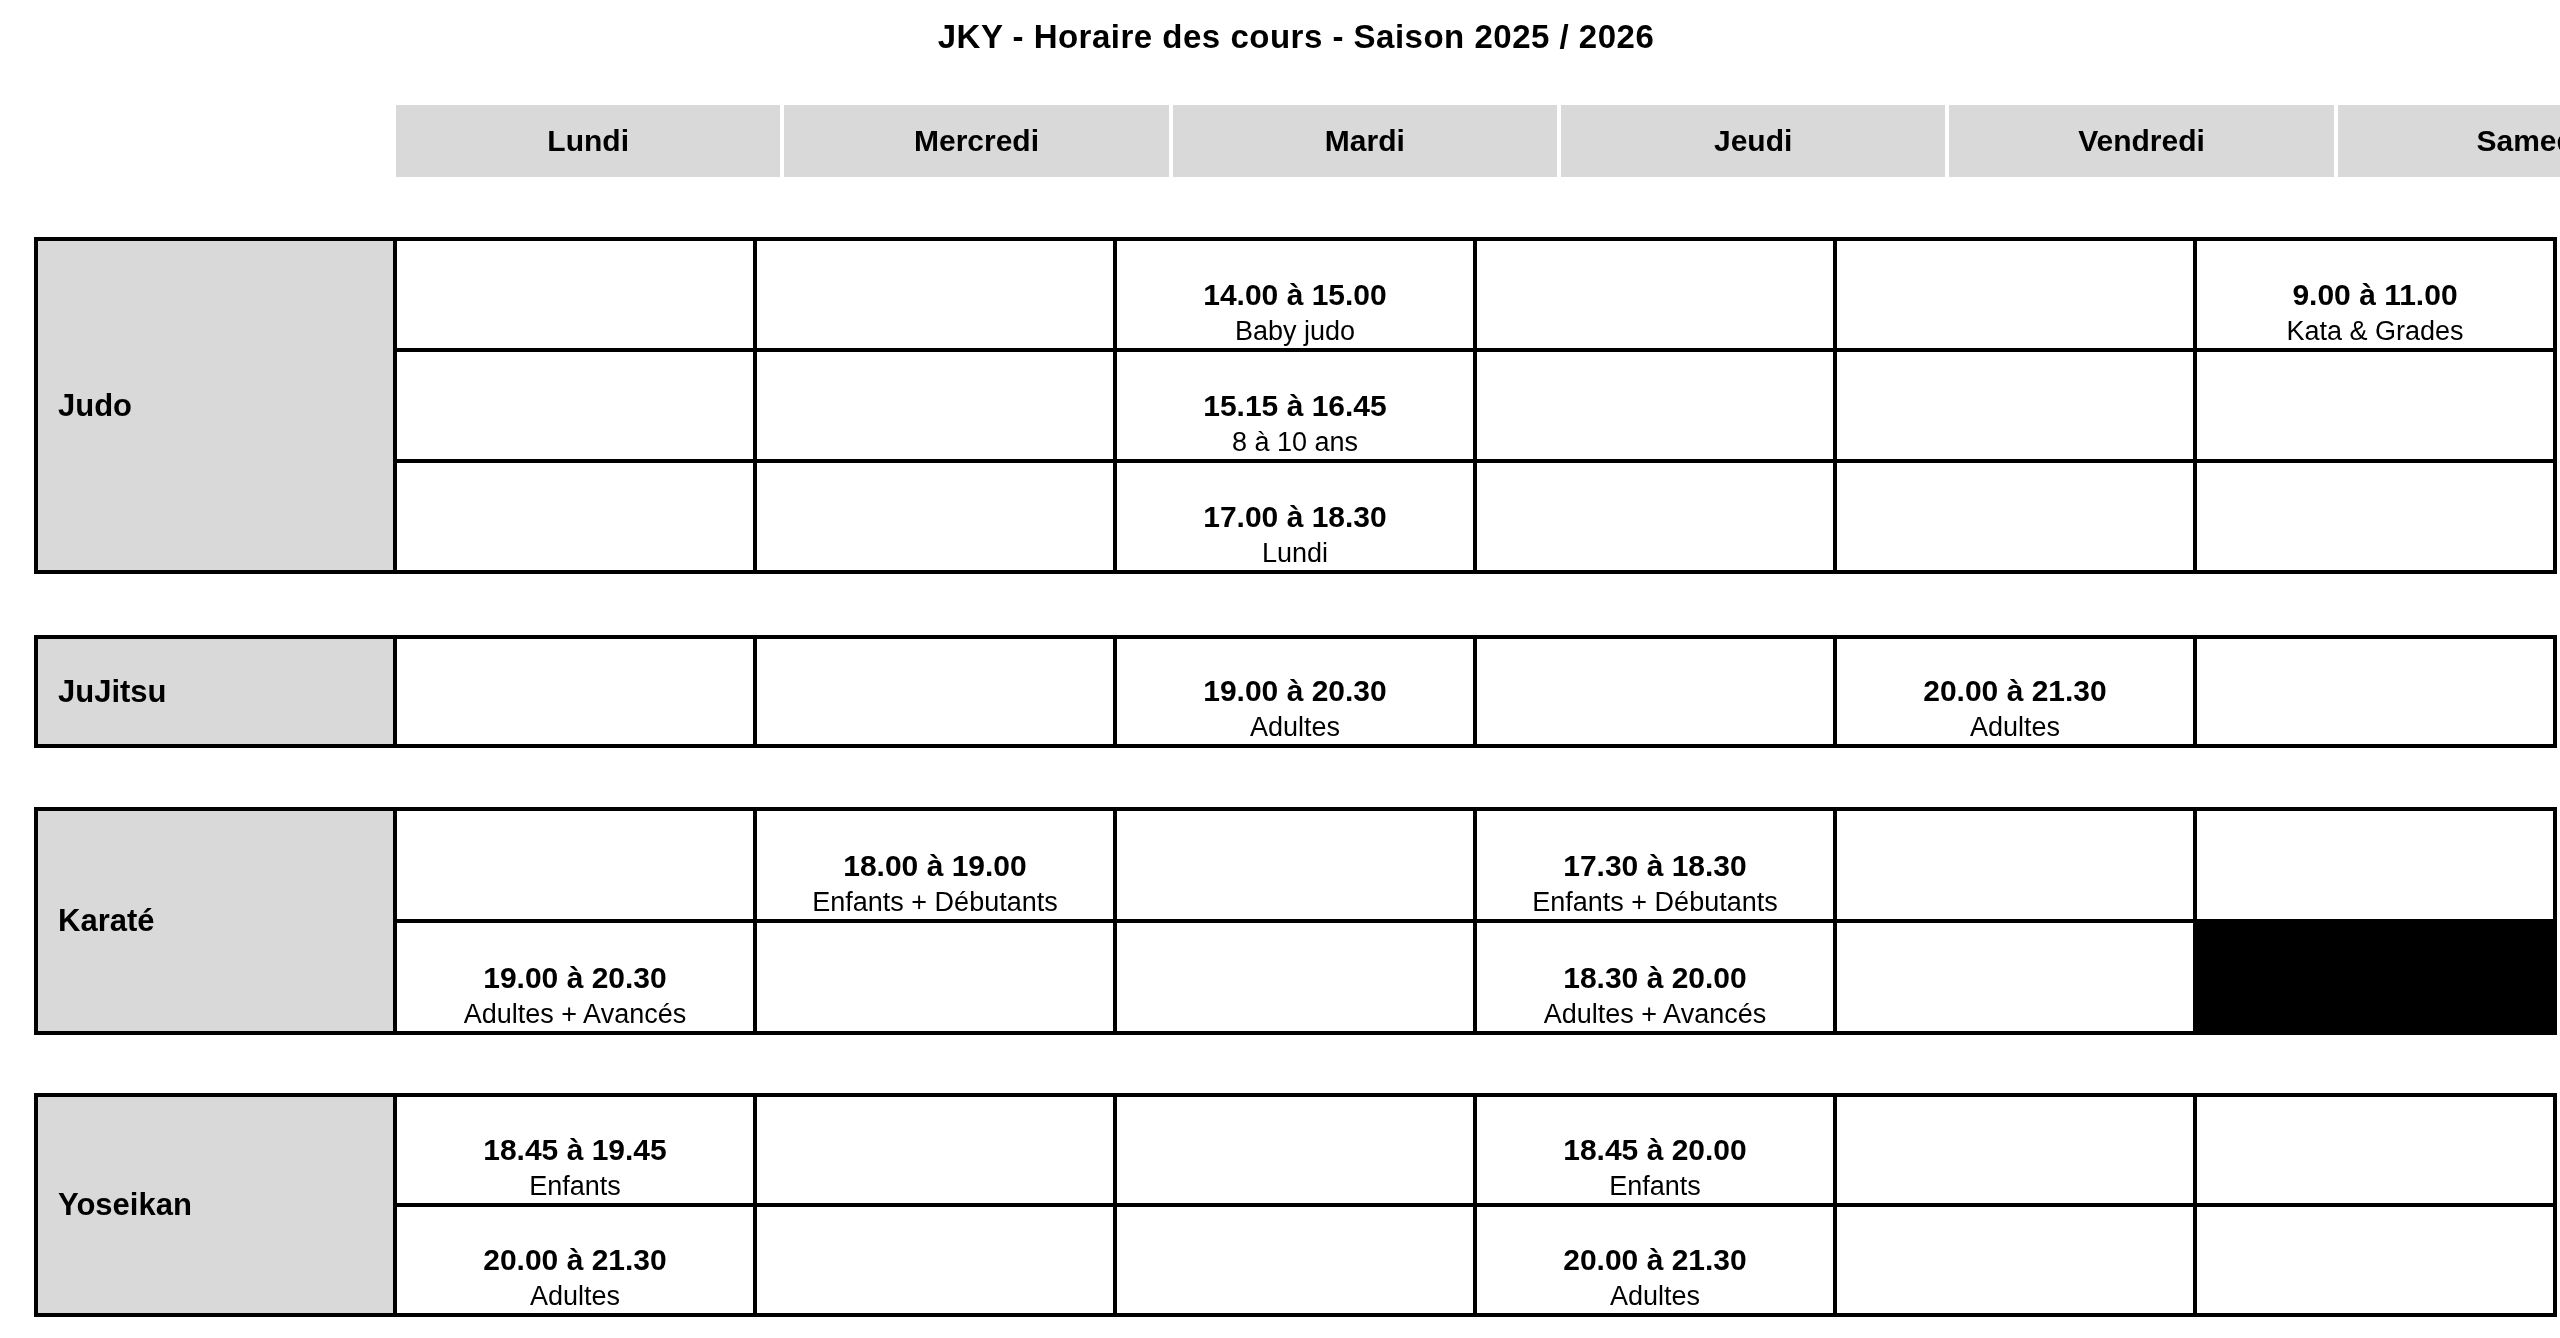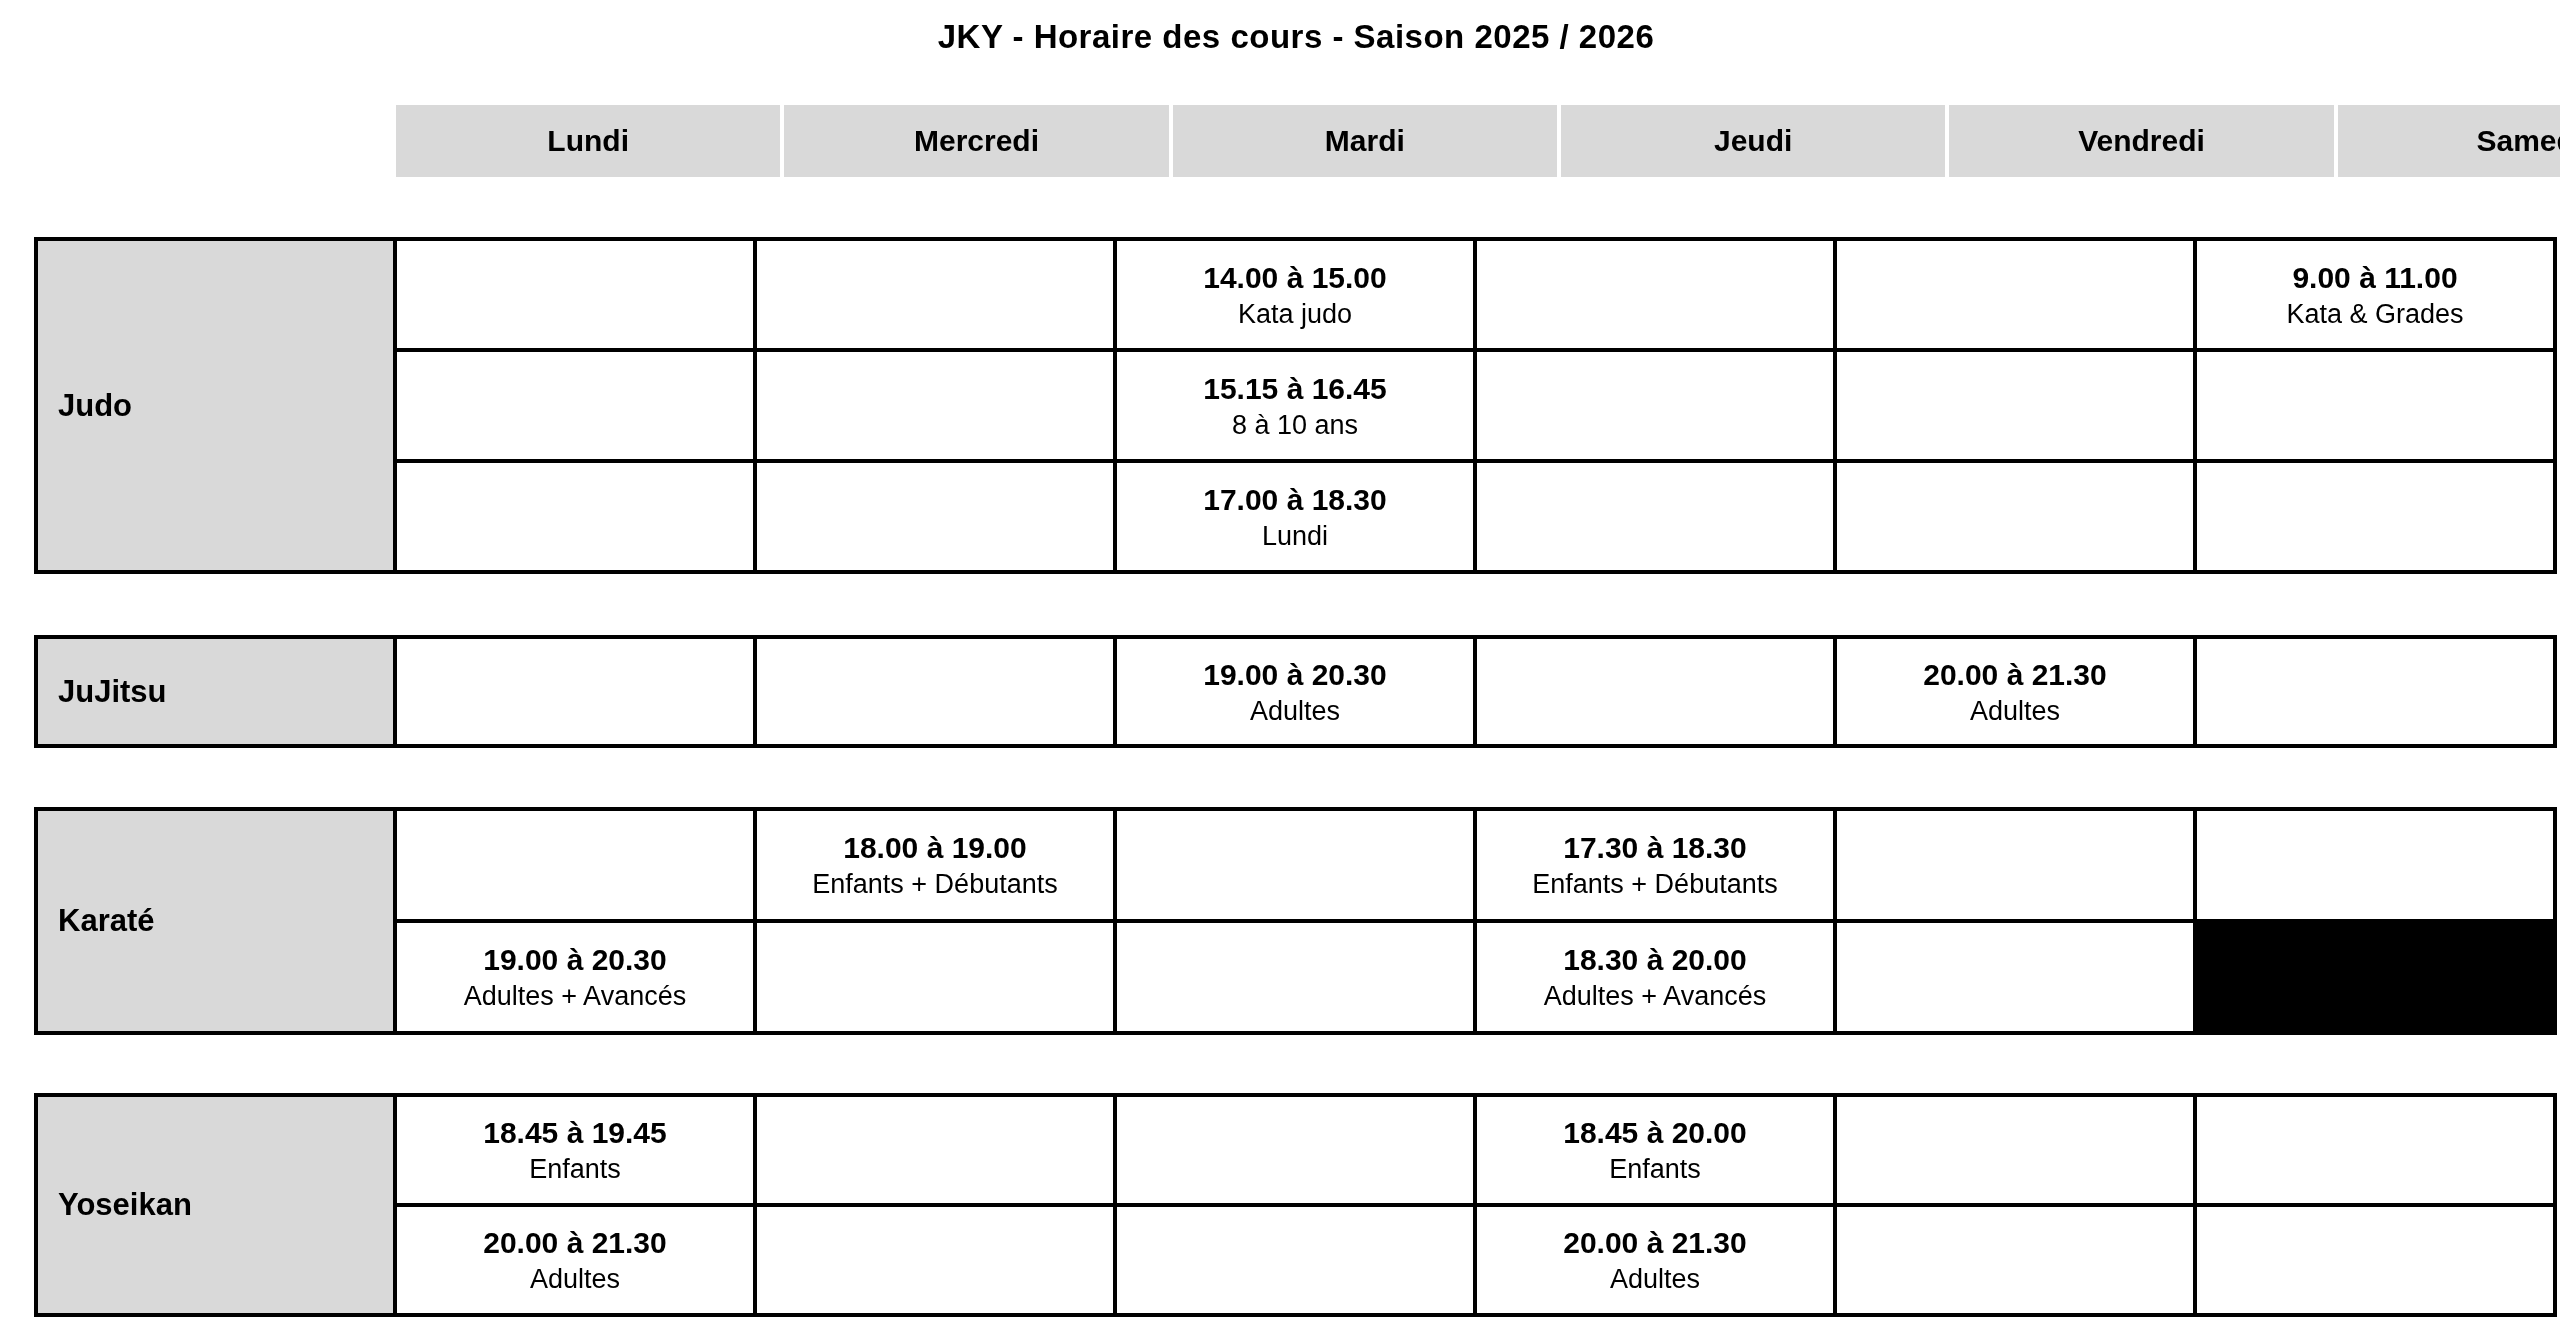--- a/index.html
+++ b/index.html
@@ -65,21 +65,21 @@
     font-weight: bold;
     font-size: 31px;
   }
   .span3 { grid-row: 1 / span 3; }
   .span2 { grid-row: 1 / span 2; }
   .cell {
     background: #ffffff;
     display: flex;
     flex-direction: column;
     align-items: center;
-    justify-content: center;
+    justify-content: flex-end;
     text-align: center;
   }
   .cell .time { font-weight: bold; font-size: 30px; line-height: 38px; }
   .cell .aud  { font-size: 27px; line-height: 34px; }
 </style>
 </head>
 <body>
 
 <div class="page">
 
@@ -94,21 +94,21 @@
     <div class="day-cell">Samedi</div>
   </div>
 
   <div class="sched judo">
     <div class="label-cell span3">Judo</div>
 
     <div class="cell"></div>
     <div class="cell"></div>
     <div class="cell">
       <span class="time">14.00 à 15.00</span>
-      <span class="aud">Kata judo</span>
+      <span class="aud">Baby judo</span>
     </div>
     <div class="cell"></div>
     <div class="cell"></div>
     <div class="cell">
       <span class="time">9.00 à 11.00</span>
       <span class="aud">Kata &amp; Grades</span>
     </div>
 
     <div class="cell"></div>
     <div class="cell"></div>

